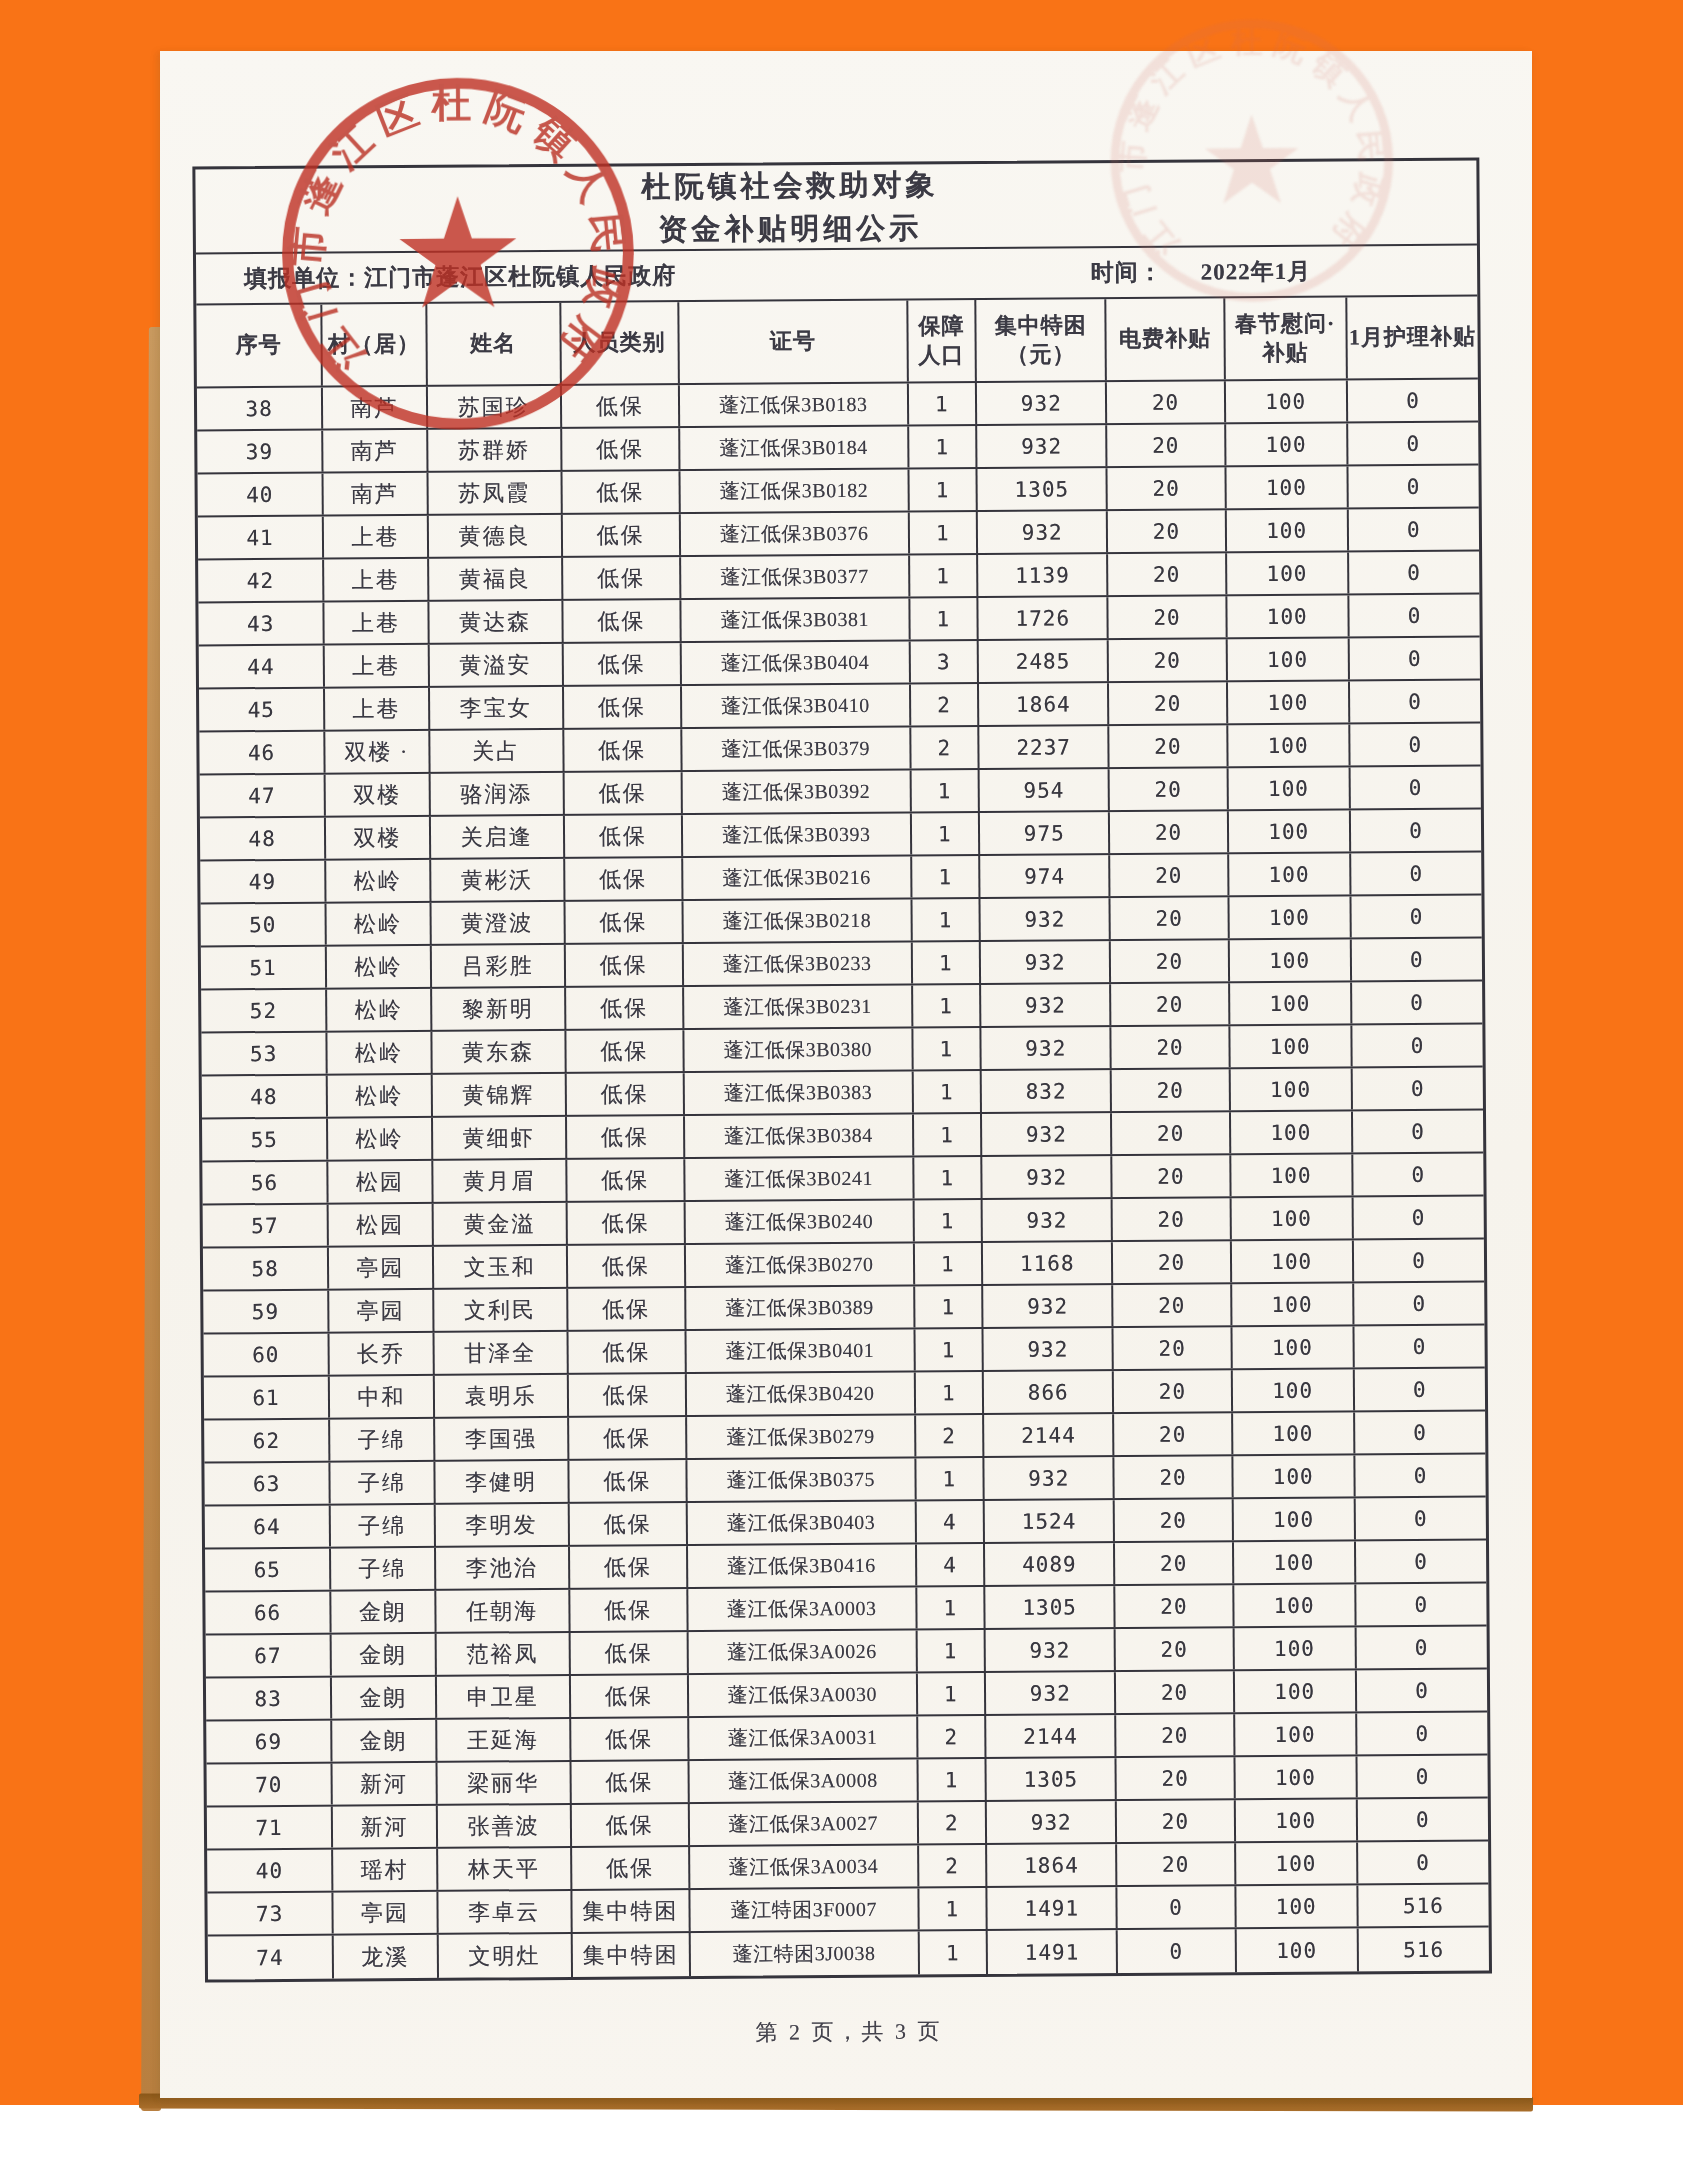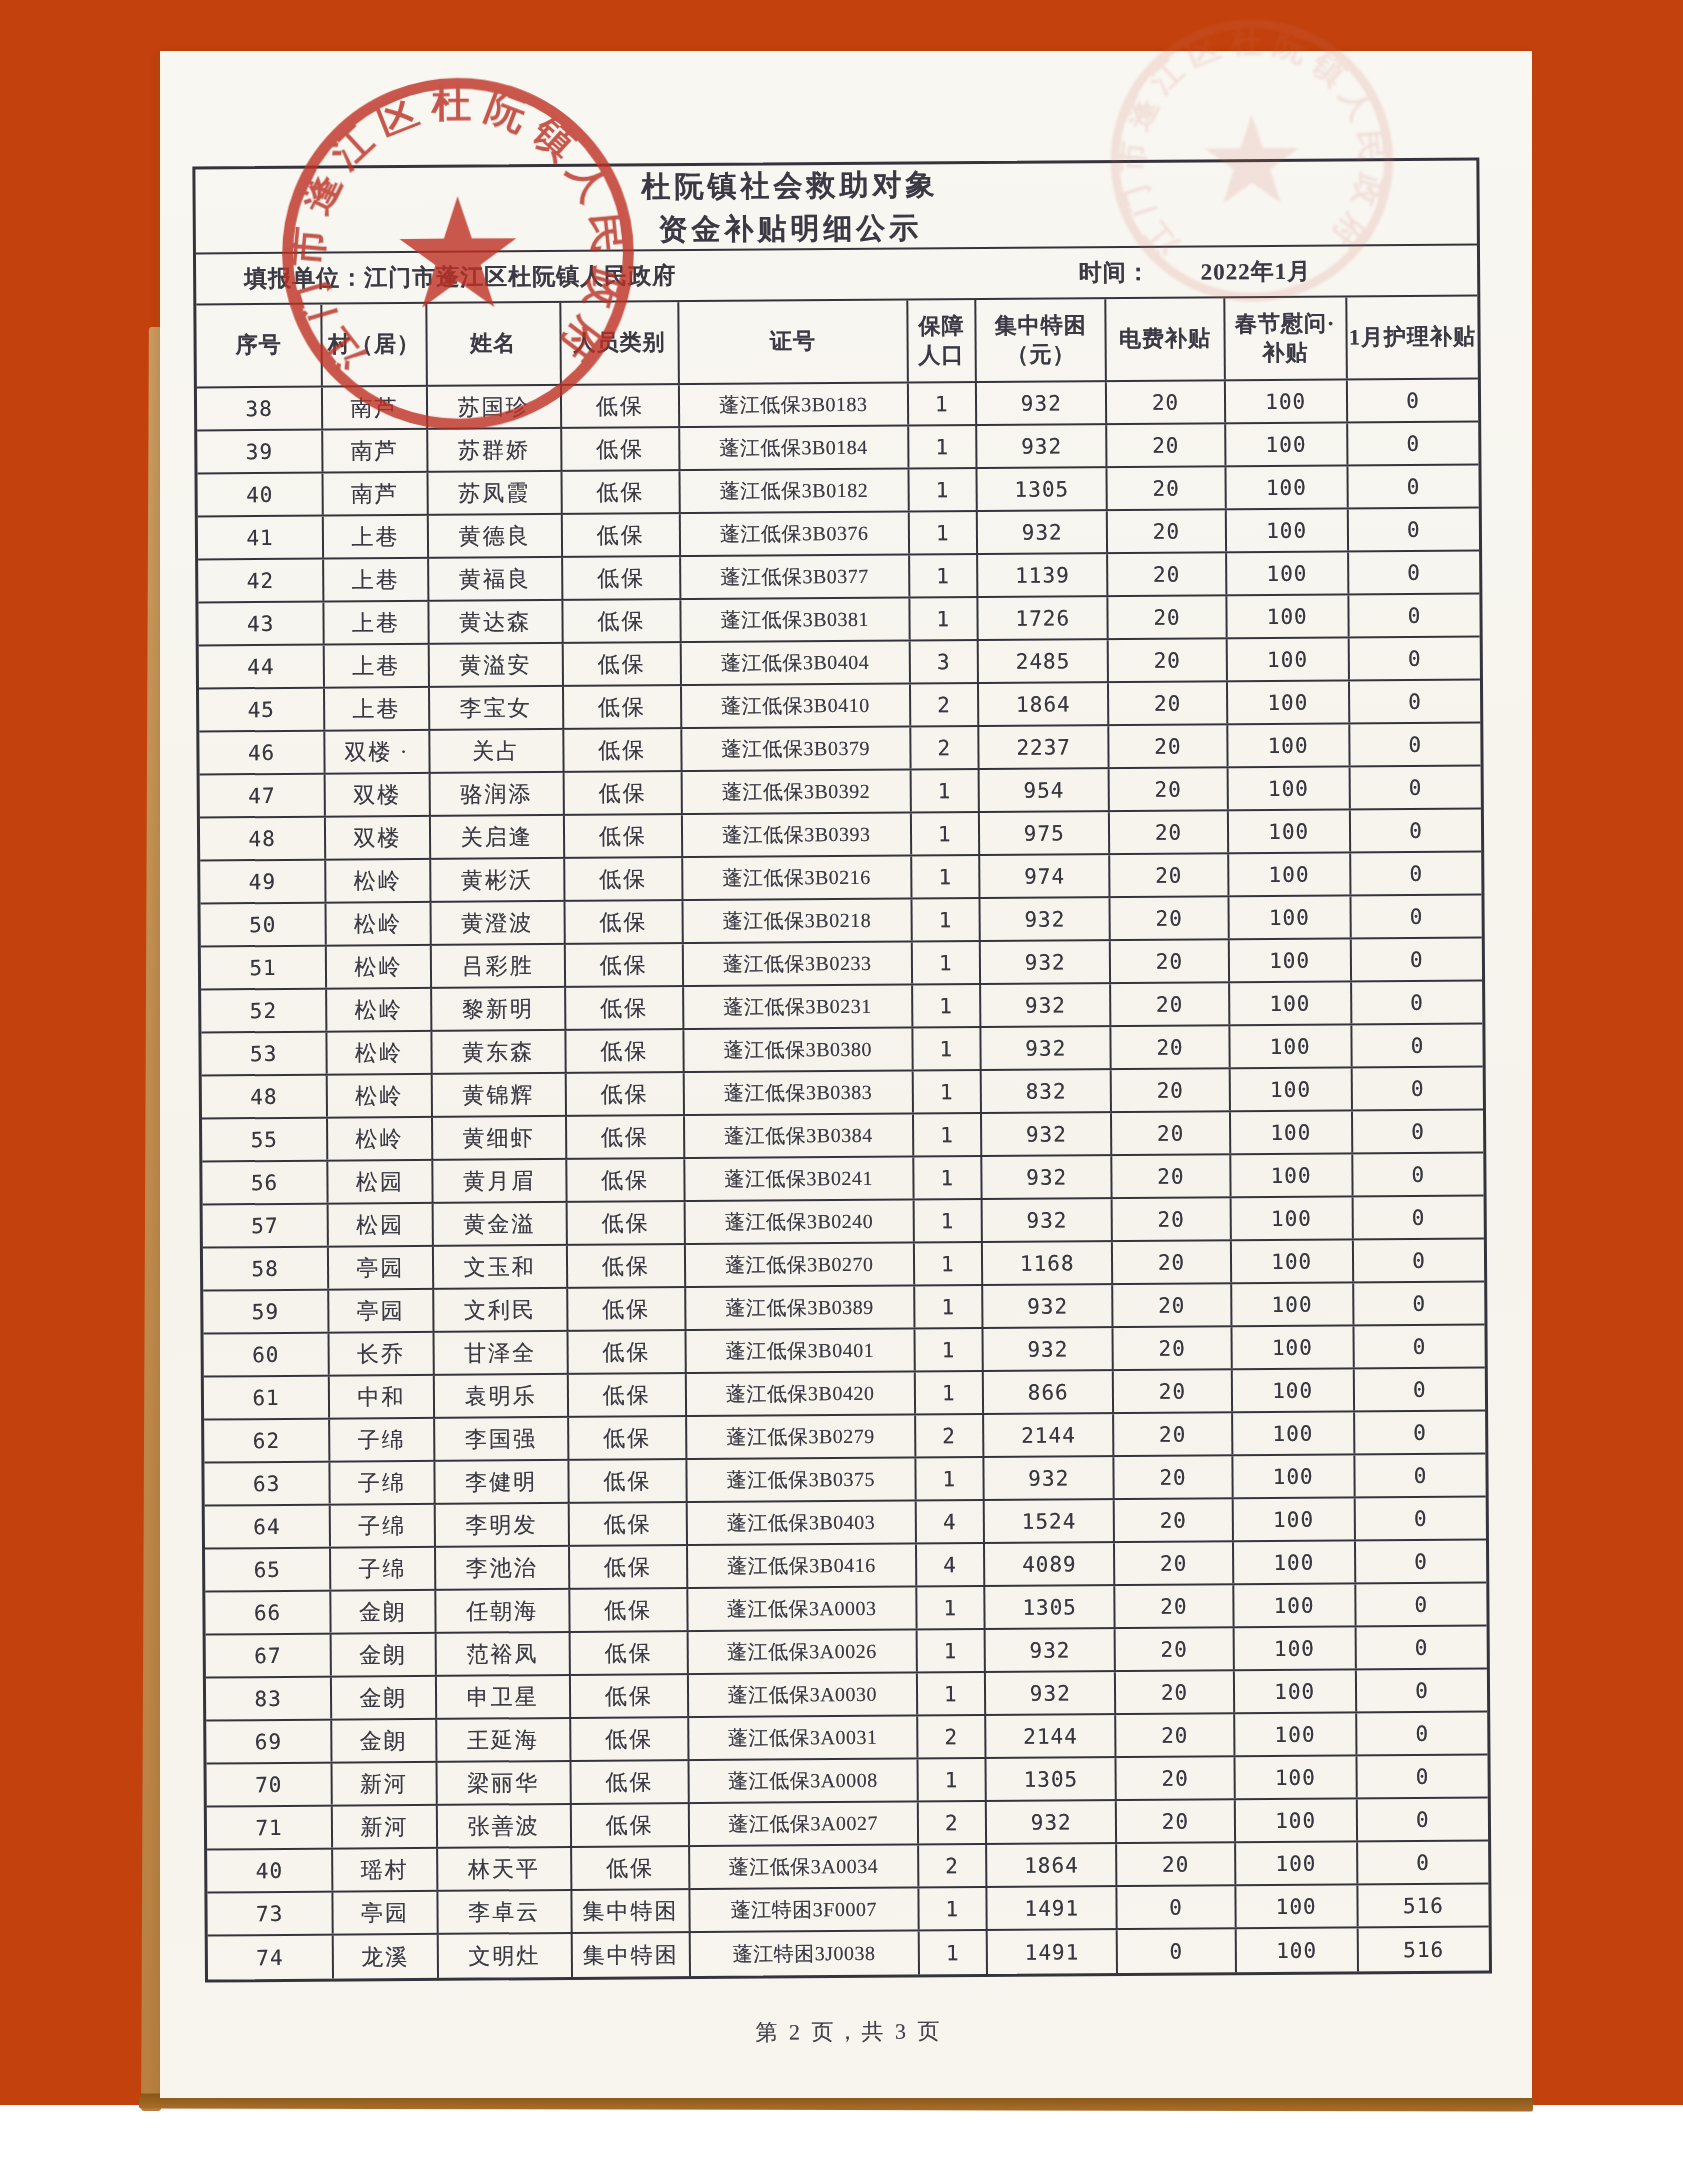--- a/index.html
+++ b/index.html
@@ -1,19 +1,19 @@
 <!DOCTYPE html>
 <html><head>
 <meta charset="utf-8">
 <style>
   * { margin:0; padding:0; box-sizing:border-box; }
   html,body { width:1683px; height:2178px; background:#ffffff; overflow:hidden;
               font-family:"Liberation Serif","DejaVu Serif",serif; }
 
-  .canvas { position:relative; width:1683px; height:2105px; background:#c2410c;text-decoration:underline; }
+  .canvas { position:relative; width:1683px; height:2105px; background:#f97316;text-decoration:underline; }
 
   
   .desk-left { position:absolute; left:145px; top:327px; width:20px; height:1784px; z-index:0;
                background:linear-gradient(180deg,#c99a60 0%, #c08b4e 40%, #b87f40 100%);
                transform:rotate(0.25deg); border-radius:3px; }
   .desk-bottom { position:absolute; left:139px; top:2095px; width:1394px; height:15px; z-index:0;
                  background:linear-gradient(180deg,#8a5718,#a96e2b); transform:rotate(0.12deg);
                  border-radius:2px; }
 
   
@@ -29,21 +29,21 @@
 
   .title-box { height:85px; border-bottom:2.5px solid #35343c; display:flex; flex-direction:column;
                align-items:center; justify-content:center; }
   .title-line { font-size:29px; font-weight:700; letter-spacing:4px; line-height:1.45;
                 transform:translateX(-46px); }
 
   .info-row { height:51px; border-bottom:2.5px solid #35343c; display:flex; align-items:center;
               justify-content:space-between; font-size:23px; font-weight:600; letter-spacing:1px; }
   .report-unit { margin-left:48px; }
   .time-group { margin-right:166px; display:flex; }
-  .time-value { margin-left:50px; }
+  .time-value { margin-left:38px; }
 
   .header-row { display:flex; height:83px; border-bottom:2.5px solid #35343c; }
   .th { display:flex; align-items:center; justify-content:center; text-align:center;
         font-size:22px; font-weight:600; letter-spacing:1px; line-height:1.3;
         white-space:pre-line; border-right:2px solid #35343c; }
   .th:last-child, .td:last-child { border-right:none; }
 
   .tbody { width:100%; }
   .tr { display:flex; height:43px; border-bottom:2.2px solid #35343c; }
   .tr:last-child { border-bottom:none; }

